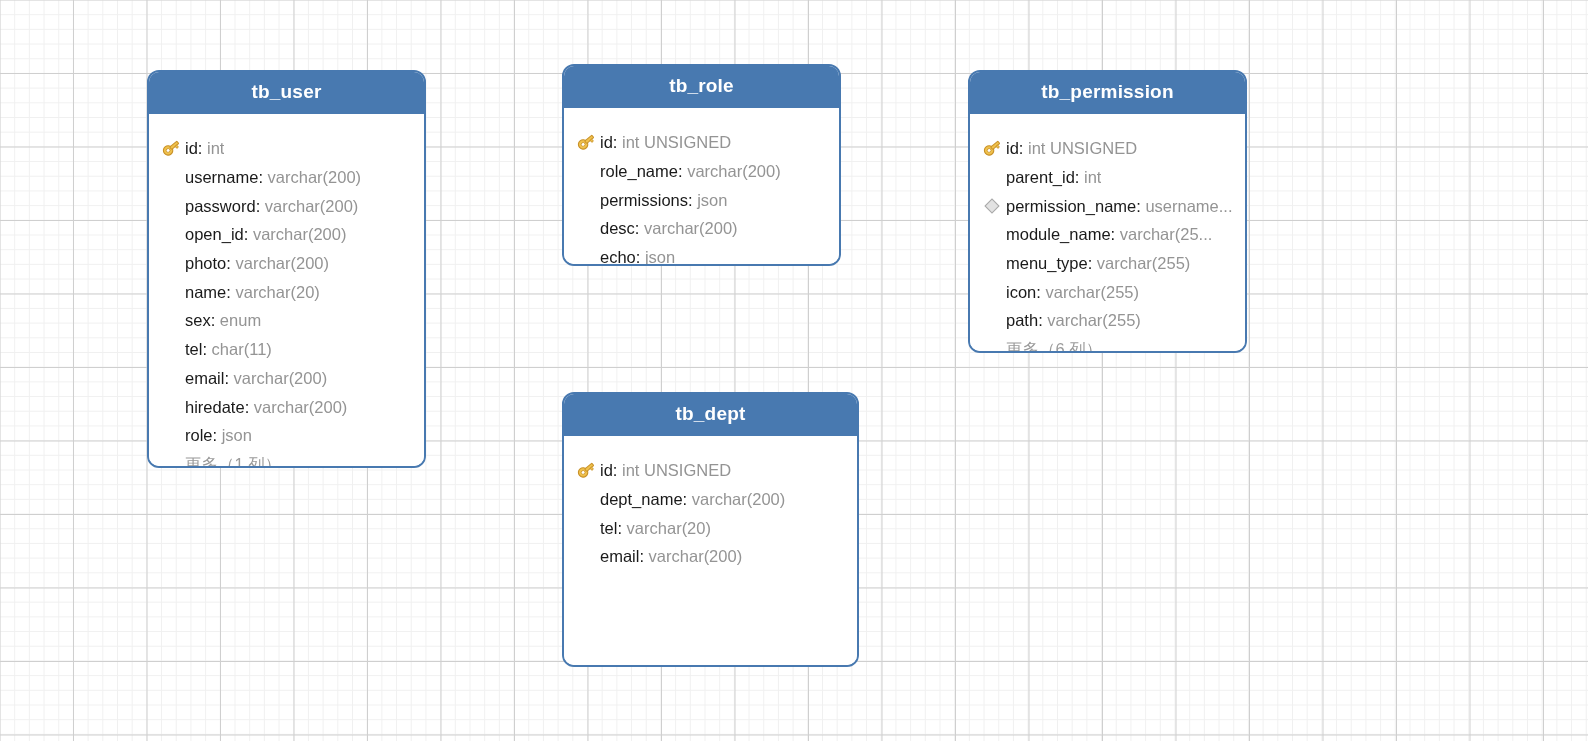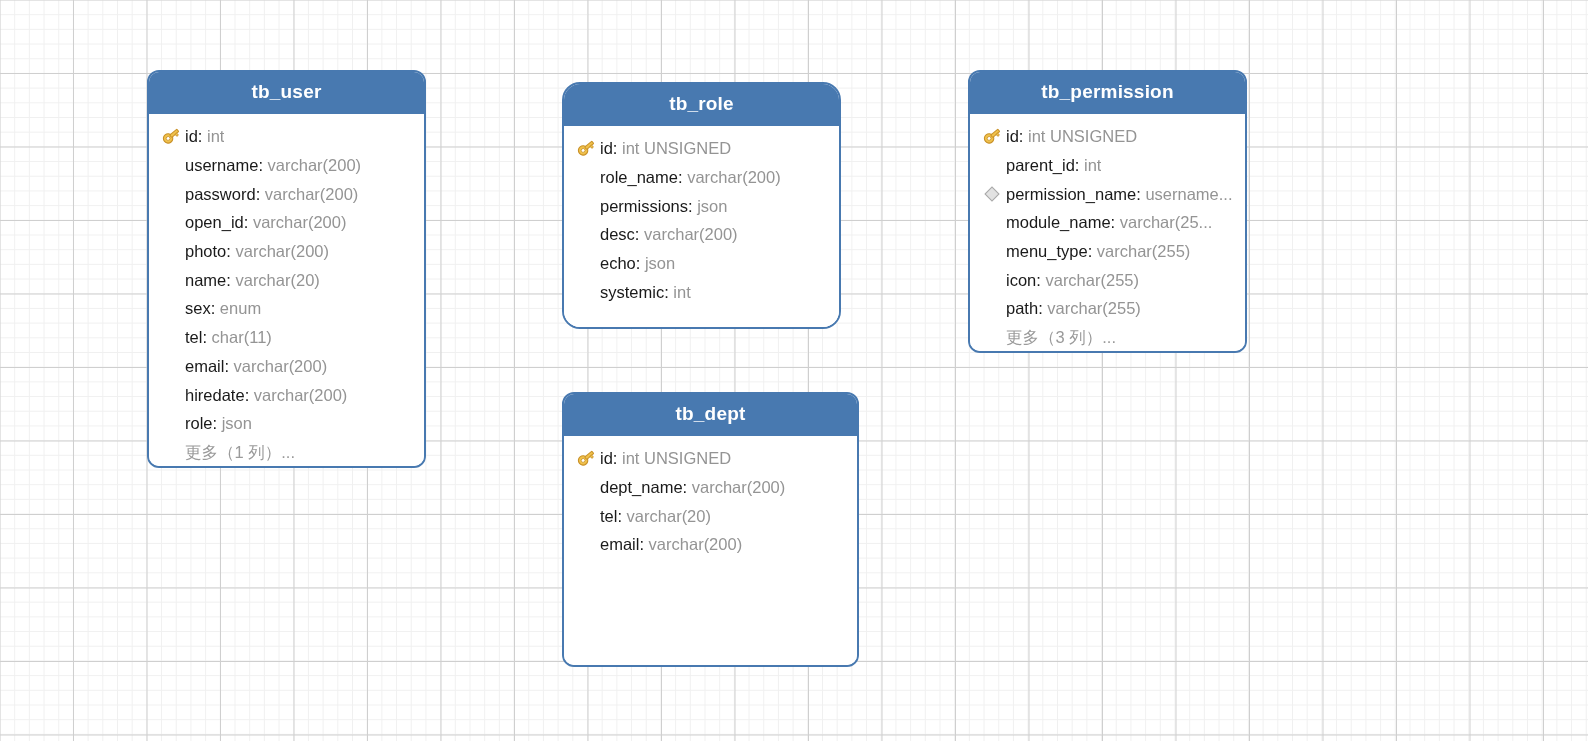--- a/index.html
+++ b/index.html
@@ -52,21 +52,21 @@
     font-weight: bold;
     text-align: center;
     line-height: 40px;
     height: 42px;
     letter-spacing: 0.2px;
     flex: 0 0 auto;
   }
 
   .entity-body {
     box-sizing: border-box;
-    padding: 8px 0 8px 0;
+    padding: 20px 0 8px 0;
     flex: 1 1 auto;
     background: #ffffff;
   }
 
   .field-row {
     display: flex;
     align-items: center;
     height: 28.7px;
     padding-left: 8px;
     white-space: nowrap;
@@ -172,21 +172,21 @@
         <div class="field-row">
           <span class="field-icon"></span>
           <span class="field-text"><span class="field-name">role</span><span class="field-name">: </span><span class="field-type">json</span></span>
         </div>
         <div class="more-row">
           <span class="field-icon"></span>
           <span class="more-text">更多（1 列）...</span>
         </div>
       </div>
     </div>
-    <div class="entity" style="left: 562px; top: 82px; width: 279px; height: 247px; border-radius: 18px;">
+    <div class="entity" style="left: 562px; top: 64px; width: 279px; height: 202px;">
       <div class="entity-header">tb_role</div>
       <div class="entity-body">
         <div class="field-row">
           <span class="field-icon key-icon">
             <svg width="22" height="22" viewBox="0 0 22 22">
               <g transform="rotate(-40 11 11)">
                 <circle cx="7.2" cy="11" r="4.7" fill="#f0c14b" stroke="#c9922a" stroke-width="1.1"></circle>
                 <circle cx="7.2" cy="11" r="1.9" fill="#ffffff" stroke="#c9922a" stroke-width="0.8"></circle>
                 <rect x="10.6" y="9.5" width="9.2" height="3.1" rx="0.6" fill="#f0c14b" stroke="#c9922a" stroke-width="1"></rect>
                 <rect x="15.2" y="12.2" width="2.1" height="2.9" rx="0.5" fill="#f0c14b" stroke="#c9922a" stroke-width="0.9"></rect>
@@ -256,21 +256,21 @@
         <div class="field-row">
           <span class="field-icon"></span>
           <span class="field-text"><span class="field-name">icon</span><span class="field-name">: </span><span class="field-type">varchar(255)</span></span>
         </div>
         <div class="field-row">
           <span class="field-icon"></span>
           <span class="field-text"><span class="field-name">path</span><span class="field-name">: </span><span class="field-type">varchar(255)</span></span>
         </div>
         <div class="more-row">
           <span class="field-icon"></span>
-          <span class="more-text">更多（3 列）...</span>
+          <span class="more-text">更多（6 列）...</span>
         </div>
       </div>
     </div>
     <div class="entity" style="left: 562px; top: 392px; width: 297px; height: 275px;">
       <div class="entity-header">tb_dept</div>
       <div class="entity-body">
         <div class="field-row">
           <span class="field-icon key-icon">
             <svg width="22" height="22" viewBox="0 0 22 22">
               <g transform="rotate(-40 11 11)">

